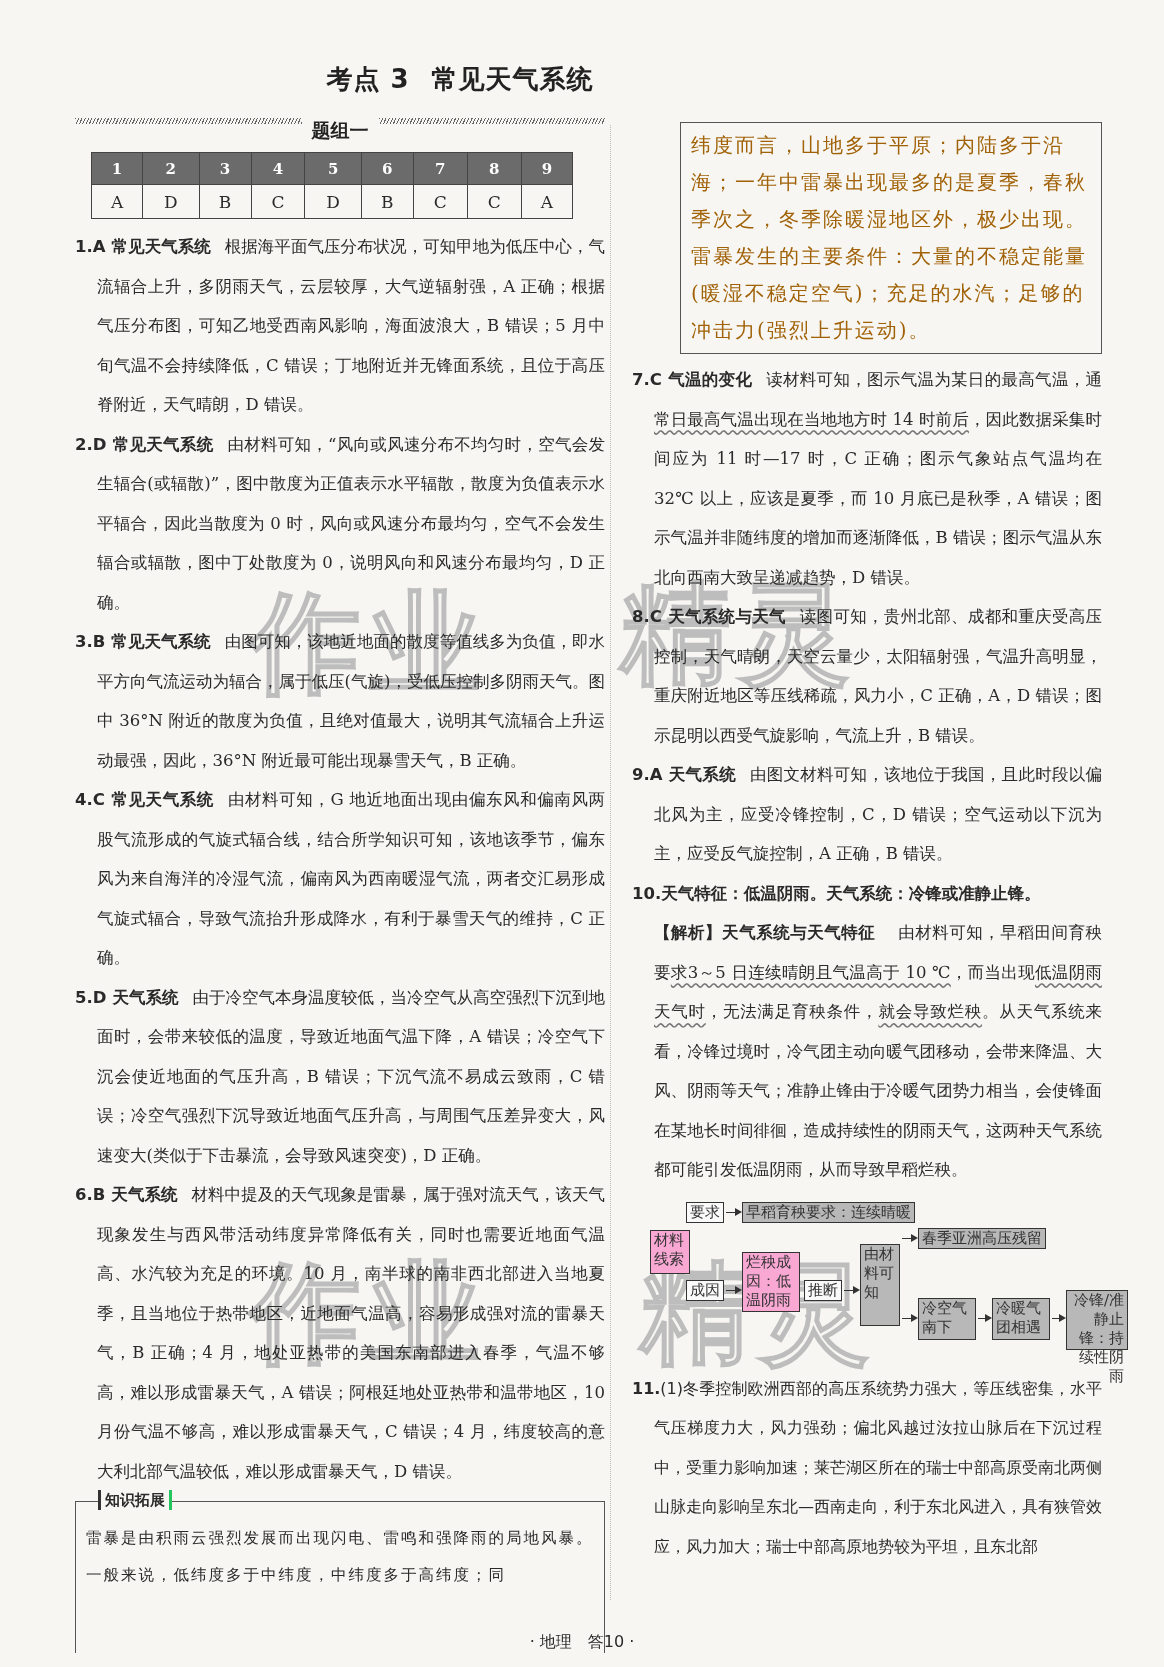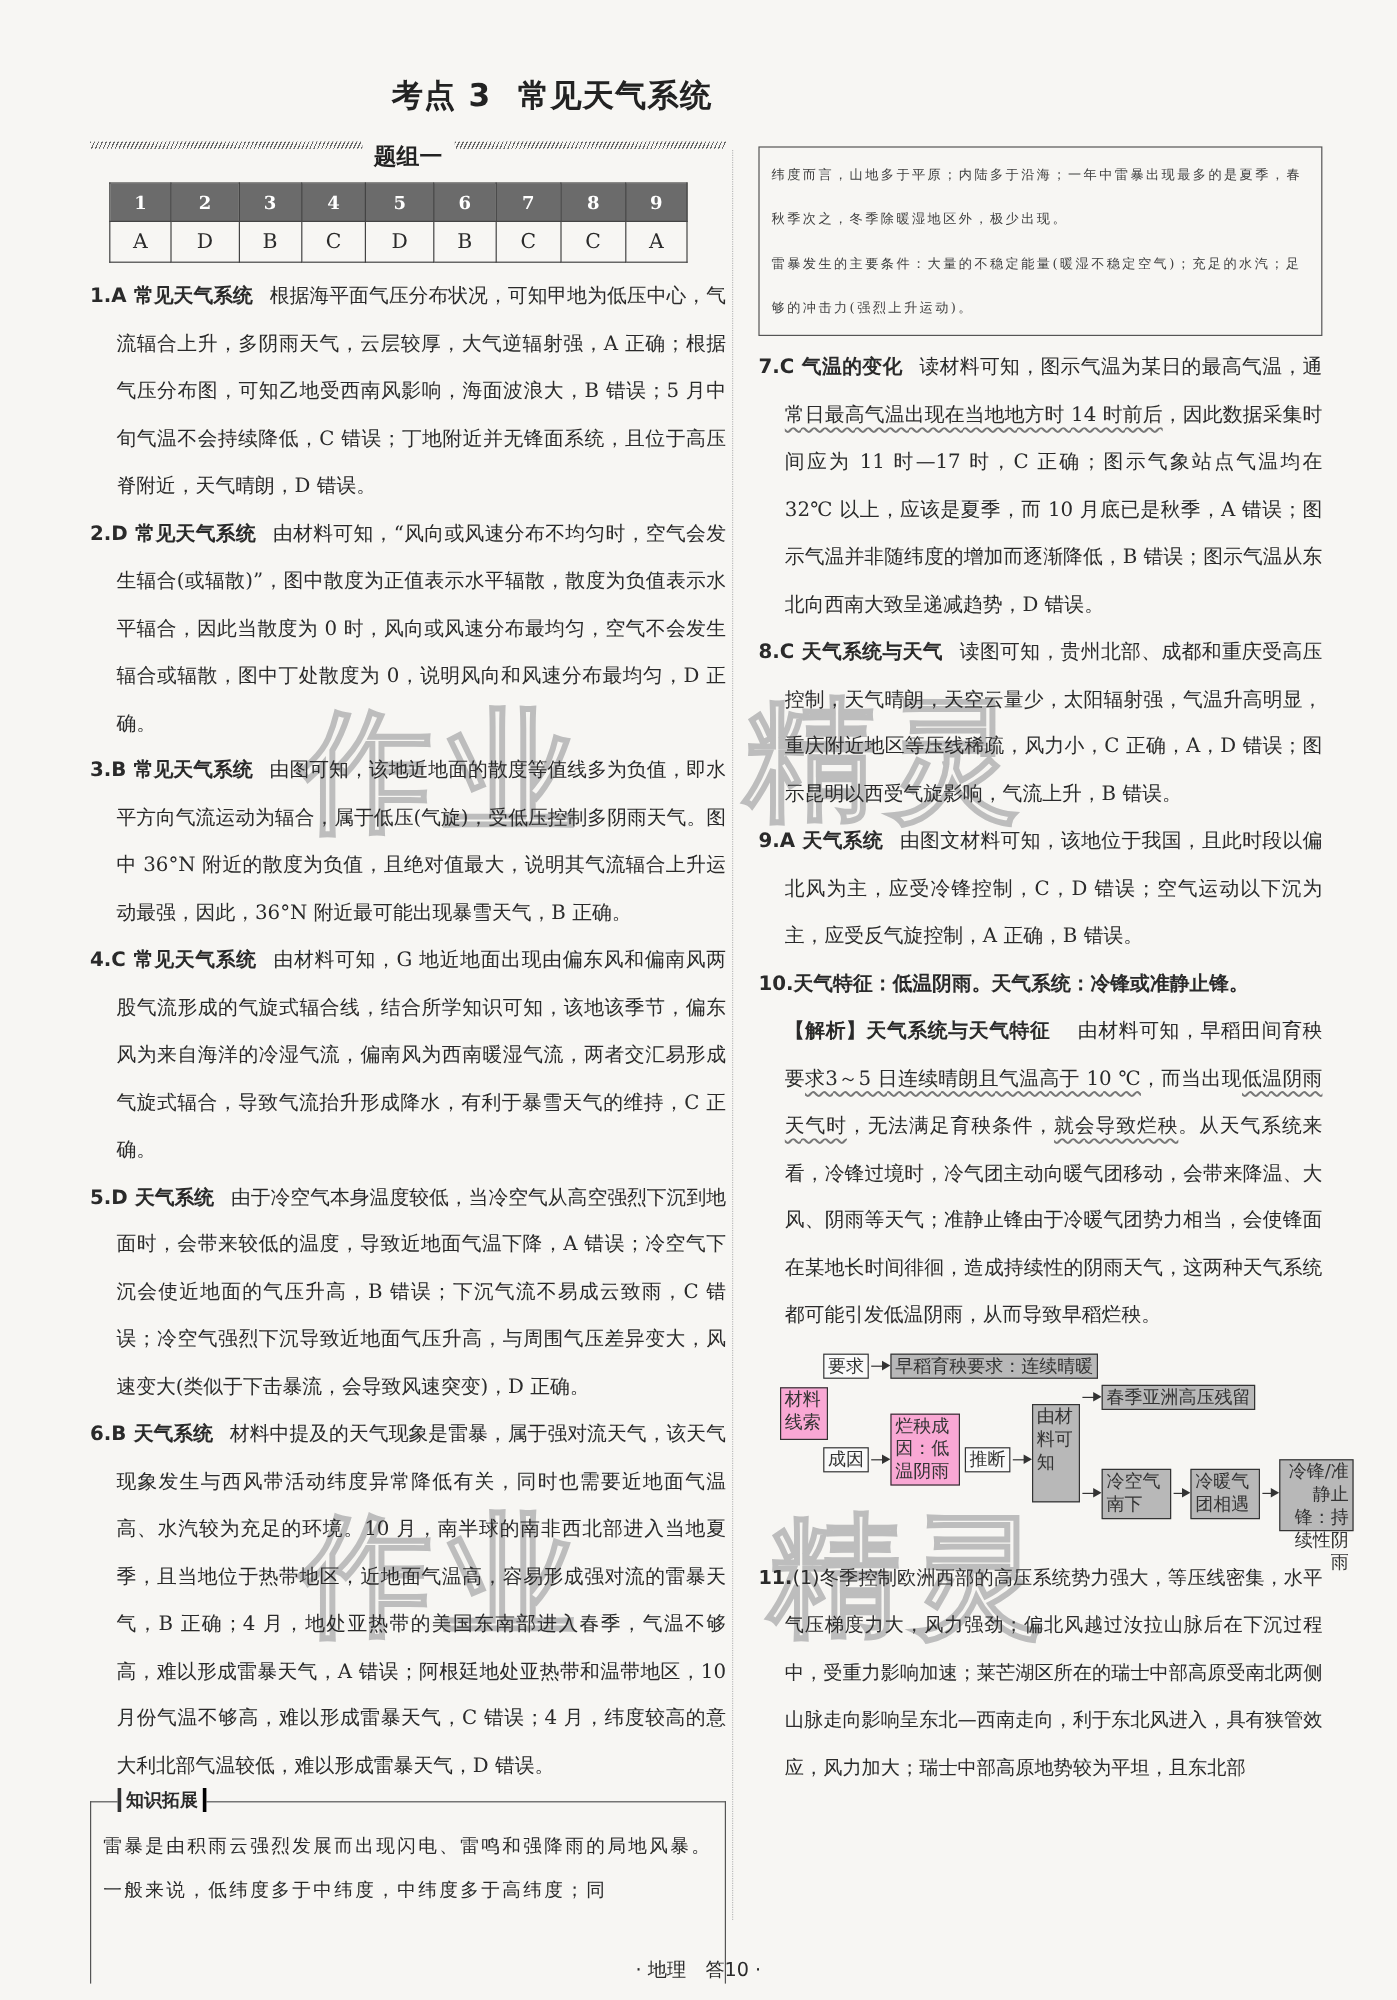--- a/index.html
+++ b/index.html
@@ -14,23 +14,23 @@
   .group-head { display: flex; height: 26px; margin-bottom: 8px; }
   .group-head .hatch { flex: 1; height: 6px; background: repeating-linear-gradient(115deg, #666 0 1px, transparent 1px 3px); }
   .group-head .label { font-family: "DejaVu Sans", sans-serif; font-weight: bold; font-size: 19px; padding: 0 10px; color: #222; }
   table.ans { border-collapse: collapse; margin-left: 16px; width: 482px; margin-bottom: 8px; }
   table.ans td { border: 1.5px solid #444; text-align: center; height: 34px; font-size: 17px; }
   table.ans tr.hdr td { background: #6b6b6b; color: #fff; font-weight: bold; font-size: 15px; height: 32px; }
   .item { font-size: 16.5px; line-height: 39.5px; text-indent: -22px; padding-left: 22px; text-align: justify; }
   .item b, .b { font-family: "DejaVu Sans", sans-serif; font-weight: bold; }
   .item .tag { font-family: "DejaVu Sans", sans-serif; font-weight: bold; margin: 0 14px 0 6px; }
   .wavy { text-decoration: underline wavy #777; text-underline-offset: 5px; }
-  .box { border: 1.5px solid #555; padding: 4px 10px; font-size: 11px; line-height: 37px; letter-spacing: 2px; color: #404040; }
+  .box { border: 1.5px solid #555; padding: 4px 10px; font-size: 20px; line-height: 37px; letter-spacing: 2px; color: #a16207; margin-left: 48px; }
   .kbox { position: relative; margin-top: 10px; border: 1.5px solid #555; border-bottom: none; padding: 18px 10px 0 10px; font-size: 15.5px; line-height: 37px; letter-spacing: 2px; height: 152px; }
-  .kbox .ktitle { position: absolute; top: -12px; left: 22px; background: #f7f6f3; padding: 0 4px; font-family: "DejaVu Sans", sans-serif; font-weight: bold; font-size: 15px; letter-spacing: 0; border-left: 3px solid #333; border-right: 3px solid #000000; line-height: 20px; }
+  .kbox .ktitle { position: absolute; top: -12px; left: 22px; background: #f7f6f3; padding: 0 4px; font-family: "DejaVu Sans", sans-serif; font-weight: bold; font-size: 15px; letter-spacing: 0; border-left: 3px solid #333; border-right: 3px solid #22c55e; line-height: 20px; }
   .flow { position: relative; height: 165px; margin: 4px 0 10px 0; font-size: 15px; }
   .fb { position: absolute; border: 1.5px solid #333; padding: 0 3px; line-height: 19px; background: #b8b8b8; color: #333; }
   .fb.w { background: #fafafa; }
   .fb.d { background: #f9a8d4; }
   .arr { position: absolute; height: 0; border-top: 1.5px solid #333; }
   .arr::after { content: ""; position: absolute; right: -2px; top: -5px; border-left: 7px solid #333; border-top: 4px solid transparent; border-bottom: 4px solid transparent; }
   .footer { position: absolute; top: 1632px; left: 0; width: 1164px; text-align: center; font-size: 16px; font-family: "DejaVu Sans", sans-serif; }
   .wm { position: absolute; font-family: "DejaVu Sans", sans-serif; font-size: 110px; font-weight: bold; color: transparent; -webkit-text-stroke: 1.5px #bdbdbd; letter-spacing: 10px; pointer-events: none; }
 </style>
 </head>

